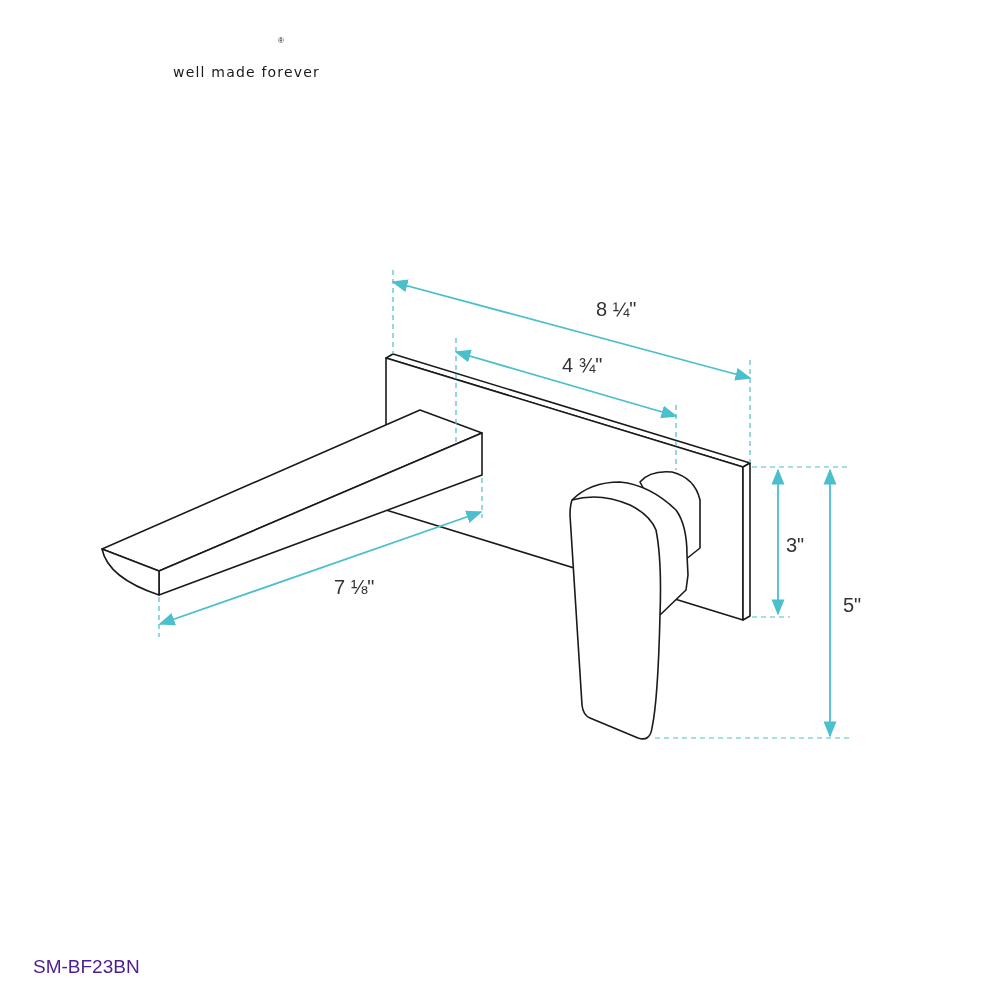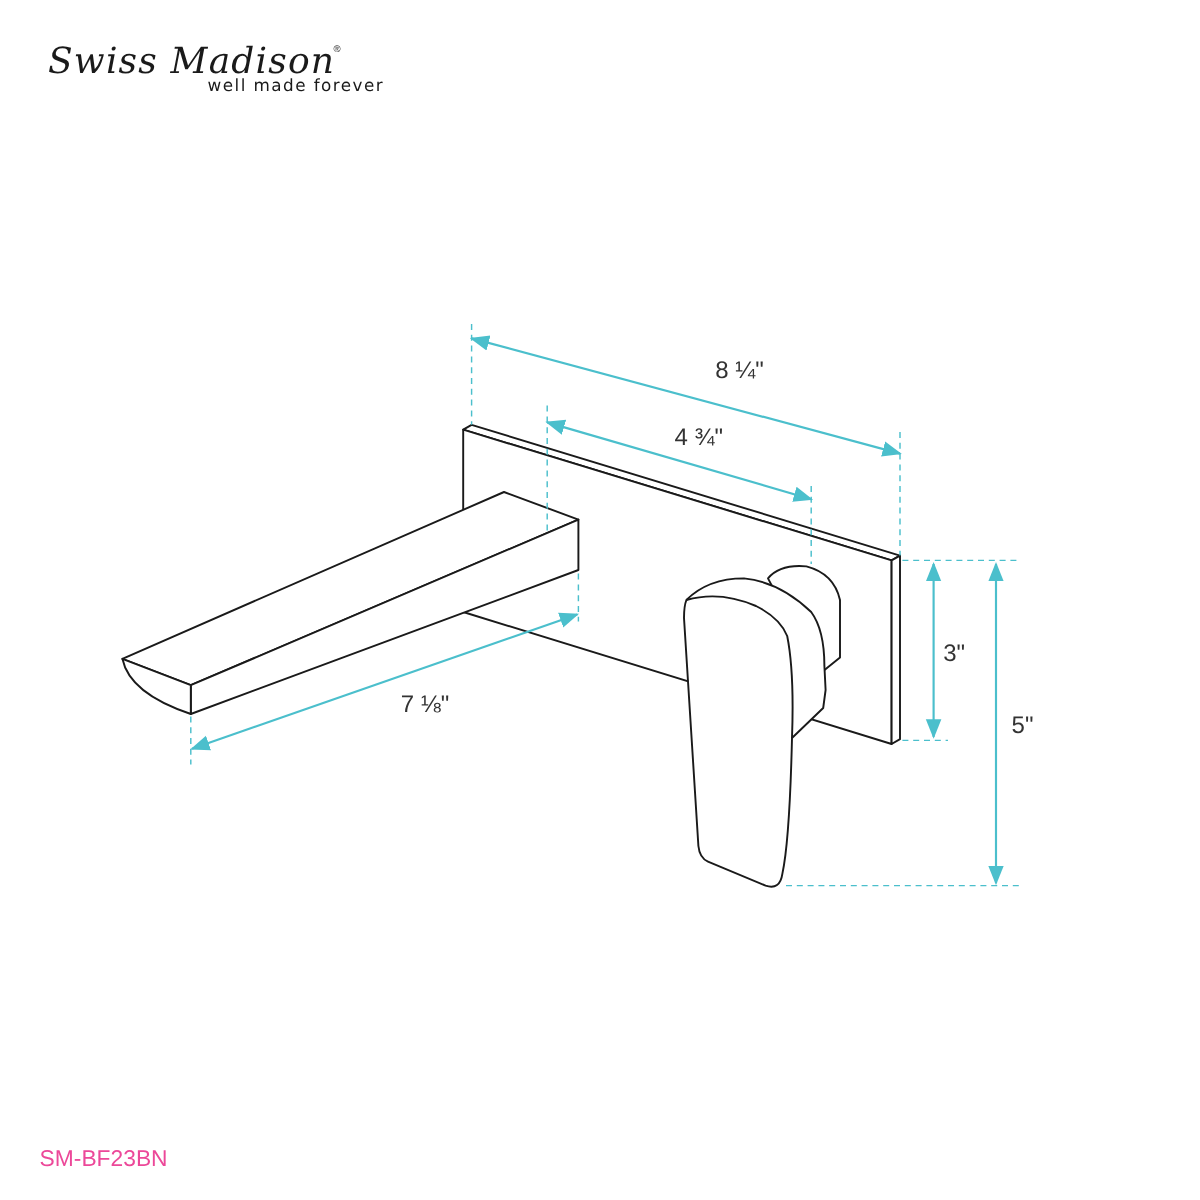--- a/index.html
+++ b/index.html
@@ -3,27 +3,26 @@
 <meta charset="utf-8">
 <style>
   html, body { margin: 0; padding: 0; background: #ffffff; }
   body { width: 1000px; height: 1000px; position: relative; overflow: hidden; font-family: "Liberation Sans", sans-serif; }
   .logo { position: absolute; left: 40px; top: 34px; width: 260px; height: 50px; }
   .logo-script { position: absolute; left: 0; top: 0; font-family: "DejaVu Serif", serif; font-style: italic; font-size: 30px; color: #1a1a1a; letter-spacing: 1px; white-space: nowrap; }
   .logo-tag { position: absolute; left: 133px; top: 30px; font-family: "DejaVu Sans", sans-serif; font-size: 14px; color: #1a1a1a; letter-spacing: 1.2px; white-space: nowrap; }
   .logo-reg { position: absolute; left: 238px; top: 2px; font-size: 8px; color: #1a1a1a; }
   svg.drawing { position: absolute; left: 0; top: 0; width: 1000px; height: 1000px; }
   .dim-label { position: absolute; font-family: "Liberation Sans", sans-serif; font-size: 20px; color: #333; font-weight: 300; white-space: nowrap; }
-  .model { position: absolute; left: 33px; top: 956px; font-family: "Liberation Sans", sans-serif; font-size: 19px; color: #ec4899; }
+  .model { position: absolute; left: 33px; top: 956px; font-family: "Liberation Sans", sans-serif; font-size: 19px; color: #4c1d95; }
 </style>
 </head>
 <body>
 
 <div class="logo">
-  <span class="logo-script">Swiss Madison</span>
   <span class="logo-reg">®</span>
   <span class="logo-tag">well made forever</span>
 </div>
 
 <svg class="drawing" viewBox="0 0 1000 1000">
   <defs>
     <marker id="arr" viewBox="0 0 10 10" refX="9" refY="5" markerWidth="9" markerHeight="9" orient="auto-start-reverse">
       <path d="M0,1 L10,5 L0,9 z" fill="#4bbfcc"></path>
     </marker>
   </defs>

